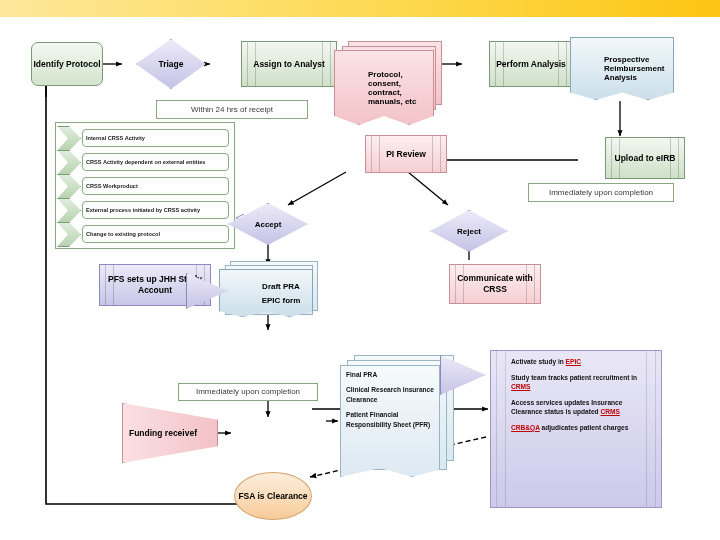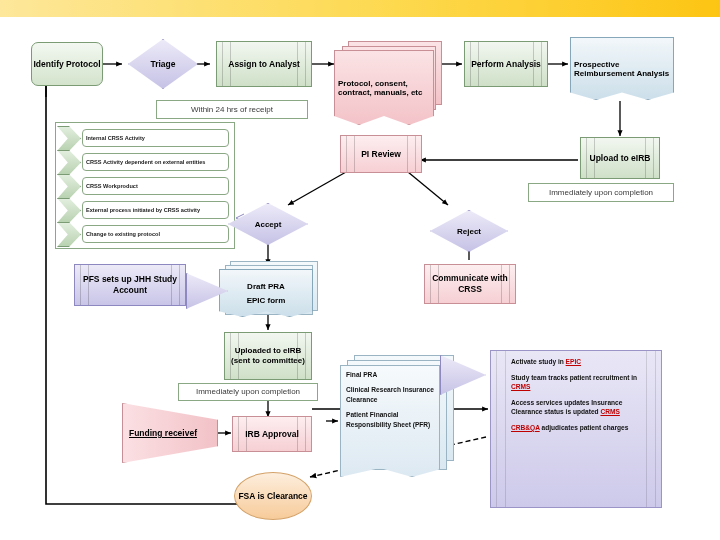--- a/index.html
+++ b/index.html
@@ -14,21 +14,21 @@
     background:linear-gradient(to right,#fde79a 0%,#fdd94e 55%,#fdc513 100%);
   }
   #canvas{position:absolute;left:0;top:17px;width:720px;height:523px;}
   .node{
     position:absolute;box-sizing:border-box;
     display:flex;align-items:center;justify-content:center;
     text-align:center;color:#000;font-weight:bold;
     line-height:1.25;
   }
   
-  .proc{border:1px solid #6f8f6a;}
+  .proc{border:1px solid #6f8f6a;margin-left:25px;}
   .proc::before,.proc::after{
     content:"";position:absolute;top:0;bottom:0;width:7px;
     border-left:1px solid rgba(0,0,0,.18);border-right:1px solid rgba(0,0,0,.18);
   }
   .proc::before{left:5px;}
   .proc::after{right:5px;}
   .g-green{background:linear-gradient(to bottom,#f2f7f0,#cfe0c8);border-color:#7a9b74;}
   .g-pink{background:linear-gradient(to bottom,#fdeef0,#f6cfd3);border-color:#c98f96;}
   .g-purple{background:linear-gradient(to bottom,#eceaf8,#c9c5e8);border-color:#8d88bf;}
   
@@ -46,33 +46,33 @@
   .diamond .dlbl{position:absolute;inset:0;display:flex;align-items:center;
     justify-content:center;font-weight:bold;}
   
   .docshape{position:absolute;}
   .docshape .dbody{position:absolute;inset:0;border:1px solid #999;
     clip-path:polygon(0 0,100% 0,100% 88%,75% 100%,50% 88%,25% 100%,0 88%);}
   .doc-pink .dbody{background:linear-gradient(to bottom,#fbe3e5,#f3c3c8);border-color:#c98f96;}
   .doc-blue .dbody{background:linear-gradient(to bottom,#f2f7fa,#ccdfea);border-color:#86a7ba;}
   .docshape .dlbl{position:absolute;inset:0;display:flex;flex-direction:column;
     align-items:center;justify-content:center;font-weight:bold;padding:2px 4px;
-    box-sizing:border-box;}
+    box-sizing:border-box;margin-left:30px;}
   
   .tri{position:absolute;}
   .tri .tshape{position:absolute;inset:0;
     background:linear-gradient(to bottom,#ece9f8,#c7c3e6);border:1px solid #8d88bf;}
   
   .trap{position:absolute;}
   .trap .tpshape{position:absolute;inset:0;
     background:linear-gradient(to right,#fbe0e3,#f2c2c7);
     border:1px solid #c98f96;
     clip-path:polygon(0 0,100% 28%,100% 72%,0 100%);}
   .trap .tplbl{position:absolute;inset:0;display:flex;align-items:center;
-    justify-content:center;font-weight:bold;padding-right:14px;box-sizing:border-box;text-decoration:underline;}
+    justify-content:center;font-weight:bold;padding-right:14px;box-sizing:border-box;}
   
   .oval{border-radius:50%;border:1px solid #d4a36a;
     background:linear-gradient(to bottom,#fdeedd,#f7cb9a);}
   
   #bullets{position:absolute;left:55px;top:105px;width:180px;height:127px;
     border:1px solid #8aa884;background:#fff;box-sizing:border-box;padding:2px 2px 2px 0;}
   .brow{position:relative;height:23px;margin:1px 0 1px 0;display:flex;align-items:center;}
   .chev{position:absolute;left:1px;top:0px;width:22px;height:23px;
     background:linear-gradient(to bottom,#e2eede,#b9d2b1);border:1px solid #7a9b74;
     clip-path:polygon(0 0,50% 0,100% 50%,50% 100%,0 100%,45% 50%);}
@@ -169,21 +169,21 @@
 
     <g stroke="#8d88bf" stroke-width="1" fill="none">
       <polyline points="244,197 236,201 244,205"></polyline>
     </g>
   </svg>
 
   <div class="node rrect" style="left:31px;top:25px;width:72px;height:44px;font-size:8.5px;">
     <span>Identify Protocol</span>
   </div>
 
-  <div class="diamond" style="left:128px;top:22px;width:70px;height:50px;">
+  <div class="diamond" style="left:136px;top:22px;width:70px;height:50px;">
     <div class="dshape"></div>
     <div class="dlbl" style="font-size:8.5px;">
       <span>Triage</span>
     </div>
   </div>
 
   <div class="node proc g-green" style="left:216px;top:24px;width:96px;height:46px;font-size:8.5px;">
     <span>Assign to Analyst</span>
   </div>
 
@@ -275,23 +275,20 @@
   </div>
 
   <div class="tri" style="left:186px;top:256px;width:42px;height:36px;">
     <div class="tshape" style="clip-path:polygon(0 0,100% 50%,0 100%);"></div>
   </div>
 
   <div class="node proc g-pink" style="left:424px;top:247px;width:92px;height:40px;font-size:8.5px;">
     <span>Communicate with CRSS</span>
   </div>
 
-  <div class="node proc g-green" style="left:224px;top:315px;width:88px;height:48px;font-size:8px;">
-    <span>Uploaded to eIRB (sent to committee)</span>
-  </div>
 
   <div class="node cap" style="left:178px;top:366px;width:140px;height:18px;">
     <span>Immediately upon completion</span>
   </div>
 
   <div class="stackpaper" style="left:354px;top:338px;width:98px;height:104px;"></div>
   <div class="stackpaper" style="left:347px;top:343px;width:98px;height:108px;"></div>
   <div class="finaldoc">
     <div class="fbody"></div>
     <div class="ftxt">
@@ -314,21 +311,18 @@
     </div>
   </div>
 
   <div class="trap" style="left:122px;top:386px;width:96px;height:60px;">
     <div class="tpshape"></div>
     <div class="tplbl" style="font-size:8.5px;">
       <span>Funding receivef</span>
     </div>
   </div>
 
-  <div class="node proc g-pink" style="left:232px;top:399px;width:80px;height:36px;font-size:8.5px;">
-    <span>IRB Approval</span>
-  </div>
 
   <div class="node oval" style="left:234px;top:455px;width:78px;height:48px;font-size:8.5px;">
     <span>FSA is Clearance</span>
   </div>
 
 </div>
 
 </body></html>

